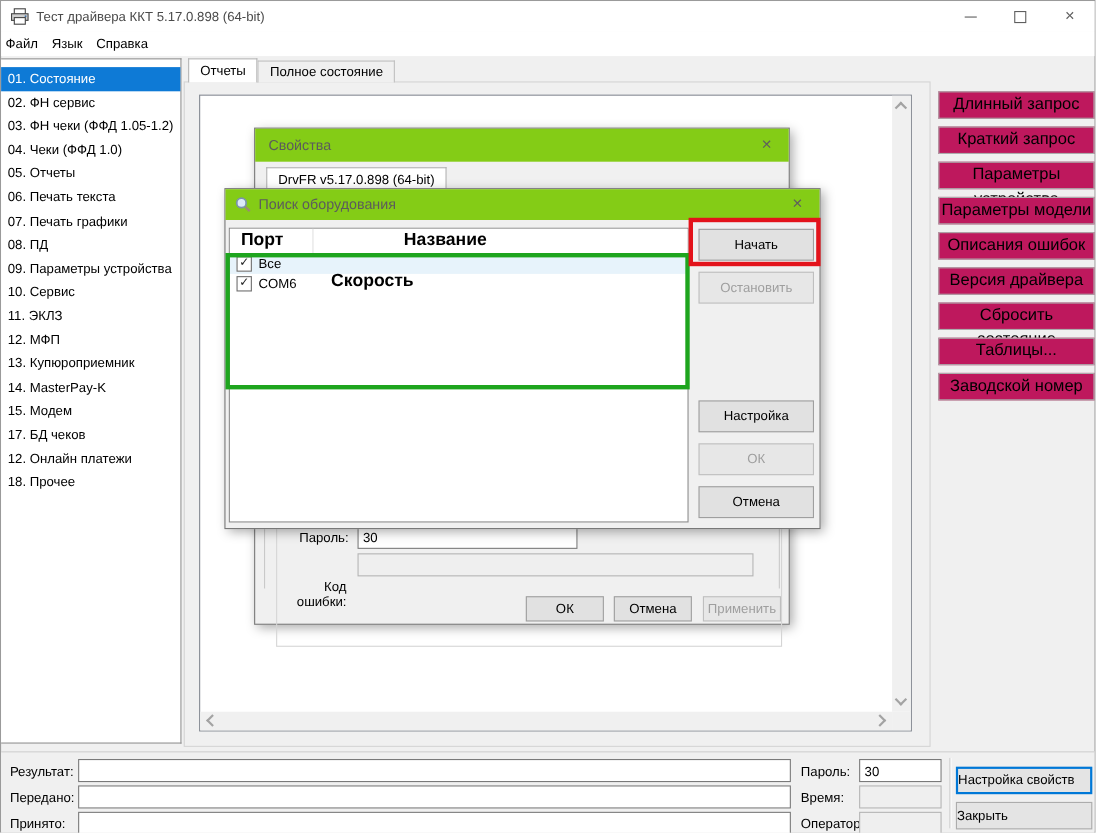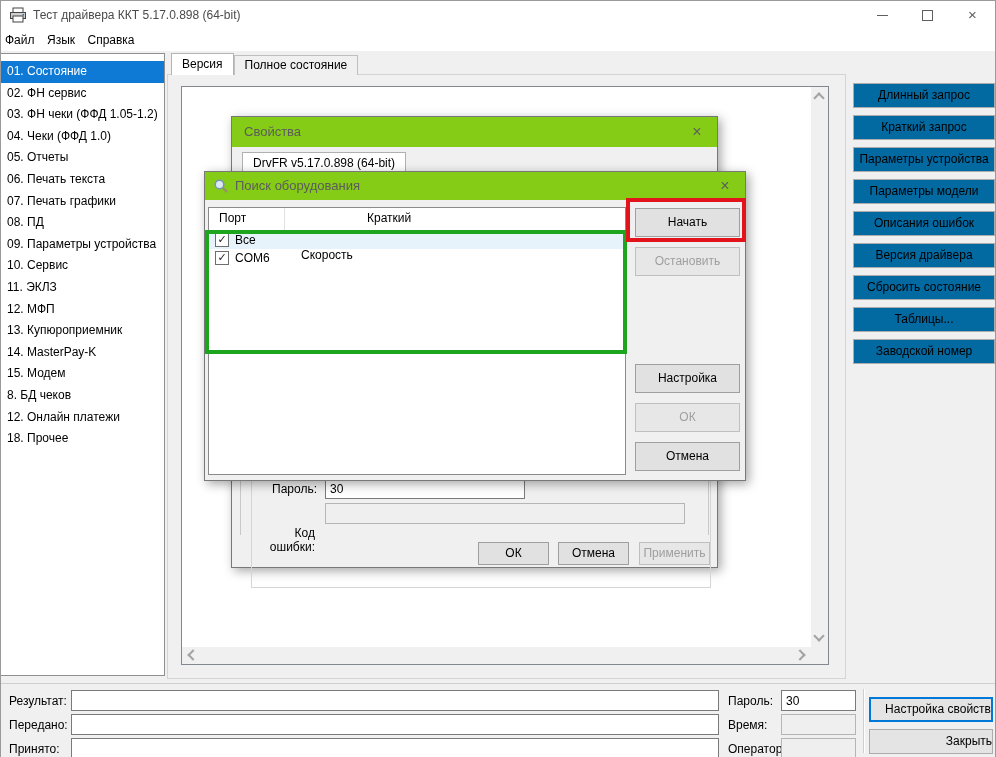--- a/index.html
+++ b/index.html
@@ -30,28 +30,28 @@
   .content-box{position:absolute;left:180px;top:85px;width:648px;height:579px;border:1px solid #828790;background:#fff;box-sizing:border-box;}
   .vscroll{position:absolute;right:0;top:0;width:17px;height:calc(100% - 17px);background:#f0f0f0;}
   .hscroll{position:absolute;left:0;bottom:0;height:17px;width:calc(100% - 17px);background:#f0f0f0;}
   .scroll-corner{position:absolute;right:0;bottom:0;width:17px;height:17px;background:#f0f0f0;}
   .chev{position:absolute;width:6px;height:6px;border-left:2px solid #a3a3a3;border-top:2px solid #a3a3a3;}
   .chev.up{transform:rotate(45deg);left:4px;top:7px;}
   .chev.down{transform:rotate(225deg);left:4px;bottom:7px;}
   .chev.left{transform:rotate(-45deg);left:7px;top:4px;}
   .chev.right{transform:rotate(135deg);right:7px;top:4px;}
   
-  .rp-btn{position:absolute;left:852px;width:142px;height:25px;background:#0369a1;border:1px solid #acacac;box-sizing:border-box;font-size:12px;text-align:center;line-height:22px;color:#000;}
+  .rp-btn{position:absolute;left:852px;width:142px;height:25px;background:#be185d;border:1px solid #acacac;box-sizing:border-box;font-size:15px;text-align:center;line-height:22px;color:#000;}
   
   .statusbar{position:absolute;left:0;top:682px;width:100%;height:75px;background:#f0f0f0;border-top:1px solid #cfcfcf;}
   .sb-label{position:absolute;font-size:12px;color:#000;}
   .field{position:absolute;background:#fff;border:1px solid #7a7a7a;box-sizing:border-box;font-size:12px;font-family:"Liberation Sans",sans-serif;padding:0 4px;height:21px;}
   .field.disabled{background:#efefef;border-color:#b5b5b5;}
   .sb-sep{position:absolute;left:862px;top:5px;height:64px;width:0;border-left:1px solid #cfcfcf;border-right:1px solid #fff;}
-  .sb-btn{position:absolute;left:868px;width:124px;height:25px;background:#e4e4e4;border:1px solid #acacac;box-sizing:border-box;font-size:12px;text-align:right;line-height:22px;}
+  .sb-btn{position:absolute;left:868px;width:124px;height:25px;background:#e4e4e4;border:1px solid #acacac;box-sizing:border-box;font-size:12px;text-align:left;line-height:22px;}
   .sb-btn.focused{border:2px solid #0078d7;line-height:20px;}
   
   .dialog{position:absolute;background:#f0f0f0;border:1px solid #787878;box-sizing:border-box;box-shadow:3px 3px 10px rgba(0,0,0,0.35);}
   .dlg-titlebar{position:absolute;left:0;top:0;width:100%;background:#84cc16;}
   .dlg-title{position:absolute;font-size:13px;color:#5c5c5c;}
   .dlg-close{position:absolute;right:0;top:0;width:40px;text-align:center;font-size:16px;color:#5f5f5f;}
   .props-dialog{left:230px;top:115px;width:487px;height:452px;z-index:10;}
   .props-dialog .dlg-titlebar{height:30px;}
   .props-dialog .dlg-title{left:12px;line-height:30px;}
   .props-dialog .dlg-close{line-height:30px;}
@@ -62,21 +62,21 @@
   .dlg-btn{position:absolute;background:#e1e1e1;border:1px solid #9f9f9f;box-sizing:border-box;font-size:12px;text-align:center;}
   .dlg-btn.disabled{color:#9f9f9f;border-color:#bfbfbf;background:#e7e7e7;}
   .pd-bottom-btn{width:71px;height:23px;line-height:21px;top:425px;}
   
   .search-dialog{left:203px;top:170px;width:542px;height:310px;z-index:20;}
   .search-dialog .dlg-titlebar{height:28px;}
   .search-dialog .dlg-title{left:30px;line-height:28px;}
   .search-dialog .dlg-close{line-height:28px;}
   .search-icon{position:absolute;left:8px;top:6px;}
   .listview{position:absolute;left:3px;top:35px;width:418px;height:268px;background:#fff;border:1px solid #8a8a8a;box-sizing:border-box;}
-  .lv-header{display:flex;height:22px;background:#fff;border-bottom:1px solid #d6d6d6;font-size:12px;}
+  .lv-header{display:flex;height:22px;background:#fff;border-bottom:1px solid #d6d6d6;font-size:16px;font-weight:bold;}
   .lv-h{line-height:21px;box-sizing:border-box;}
   .lv-h1{width:76px;padding-left:10px;border-right:1px solid #e2e2e2;}
   .lv-h2{width:76px;padding-left:16px;border-right:1px solid #e2e2e2;margin-top:37px;}
   .lv-h3{flex:1;padding-left:6px;}
   .lv-row{display:flex;align-items:center;height:18px;font-size:12px;padding-left:6px;}
   .lv-row.selected{background:#e7f3fb;}
   .cb{width:12px;height:12px;border:1px solid #6e6e6e;background:#fff;display:inline-block;font-size:11px;line-height:11px;text-align:center;color:#222;box-sizing:content-box;}
   .lv-row .rowname{margin-left:6px;}
   .sd-btn{left:430px;width:105px;height:29px;line-height:27px;}
   .ann{position:absolute;box-sizing:border-box;pointer-events:none;}
@@ -122,27 +122,27 @@
     <div class="side-item">06. Печать текста</div>
     <div class="side-item">07. Печать графики</div>
     <div class="side-item">08. ПД</div>
     <div class="side-item">09. Параметры устройства</div>
     <div class="side-item">10. Сервис</div>
     <div class="side-item">11. ЭКЛЗ</div>
     <div class="side-item">12. МФП</div>
     <div class="side-item">13. Купюроприемник</div>
     <div class="side-item">14. MasterPay-K</div>
     <div class="side-item">15. Модем</div>
-    <div class="side-item">8. БД чеков</div>
+    <div class="side-item">17. БД чеков</div>
     <div class="side-item">12. Онлайн платежи</div>
     <div class="side-item">18. Прочее</div>
   </div>
 
   <div class="tabstrip">
-    <span class="tab active">Версия</span><span class="tab inactive">Полное состояние</span>
+    <span class="tab active">Отчеты</span><span class="tab inactive">Полное состояние</span>
   </div>
   <div class="tabpanel"></div>
 
   <div class="content-box">
     <div class="vscroll">
       <span class="chev up"></span>
       <span class="chev down"></span>
     </div>
     <div class="hscroll">
       <span class="chev left"></span>
@@ -205,21 +205,21 @@
           <line x1="10" y1="10" x2="14" y2="14" stroke="#9a8b72" stroke-width="2.2"></line>
         </svg>
       </span>
       <span class="dlg-title">Поиск оборудования</span>
       <span class="dlg-close"><span>×</span></span>
     </div>
     <div class="listview">
       <div class="lv-header">
         <span class="lv-h lv-h1">Порт</span>
         <span class="lv-h lv-h2">Скорость</span>
-        <span class="lv-h lv-h3">Краткий</span>
+        <span class="lv-h lv-h3">Название</span>
       </div>
       <div class="lv-row selected">
         <span class="cb">✓</span>
         <span class="rowname">Все</span>
       </div>
       <div class="lv-row">
         <span class="cb">✓</span>
         <span class="rowname">COM6</span>
       </div>
     </div>

